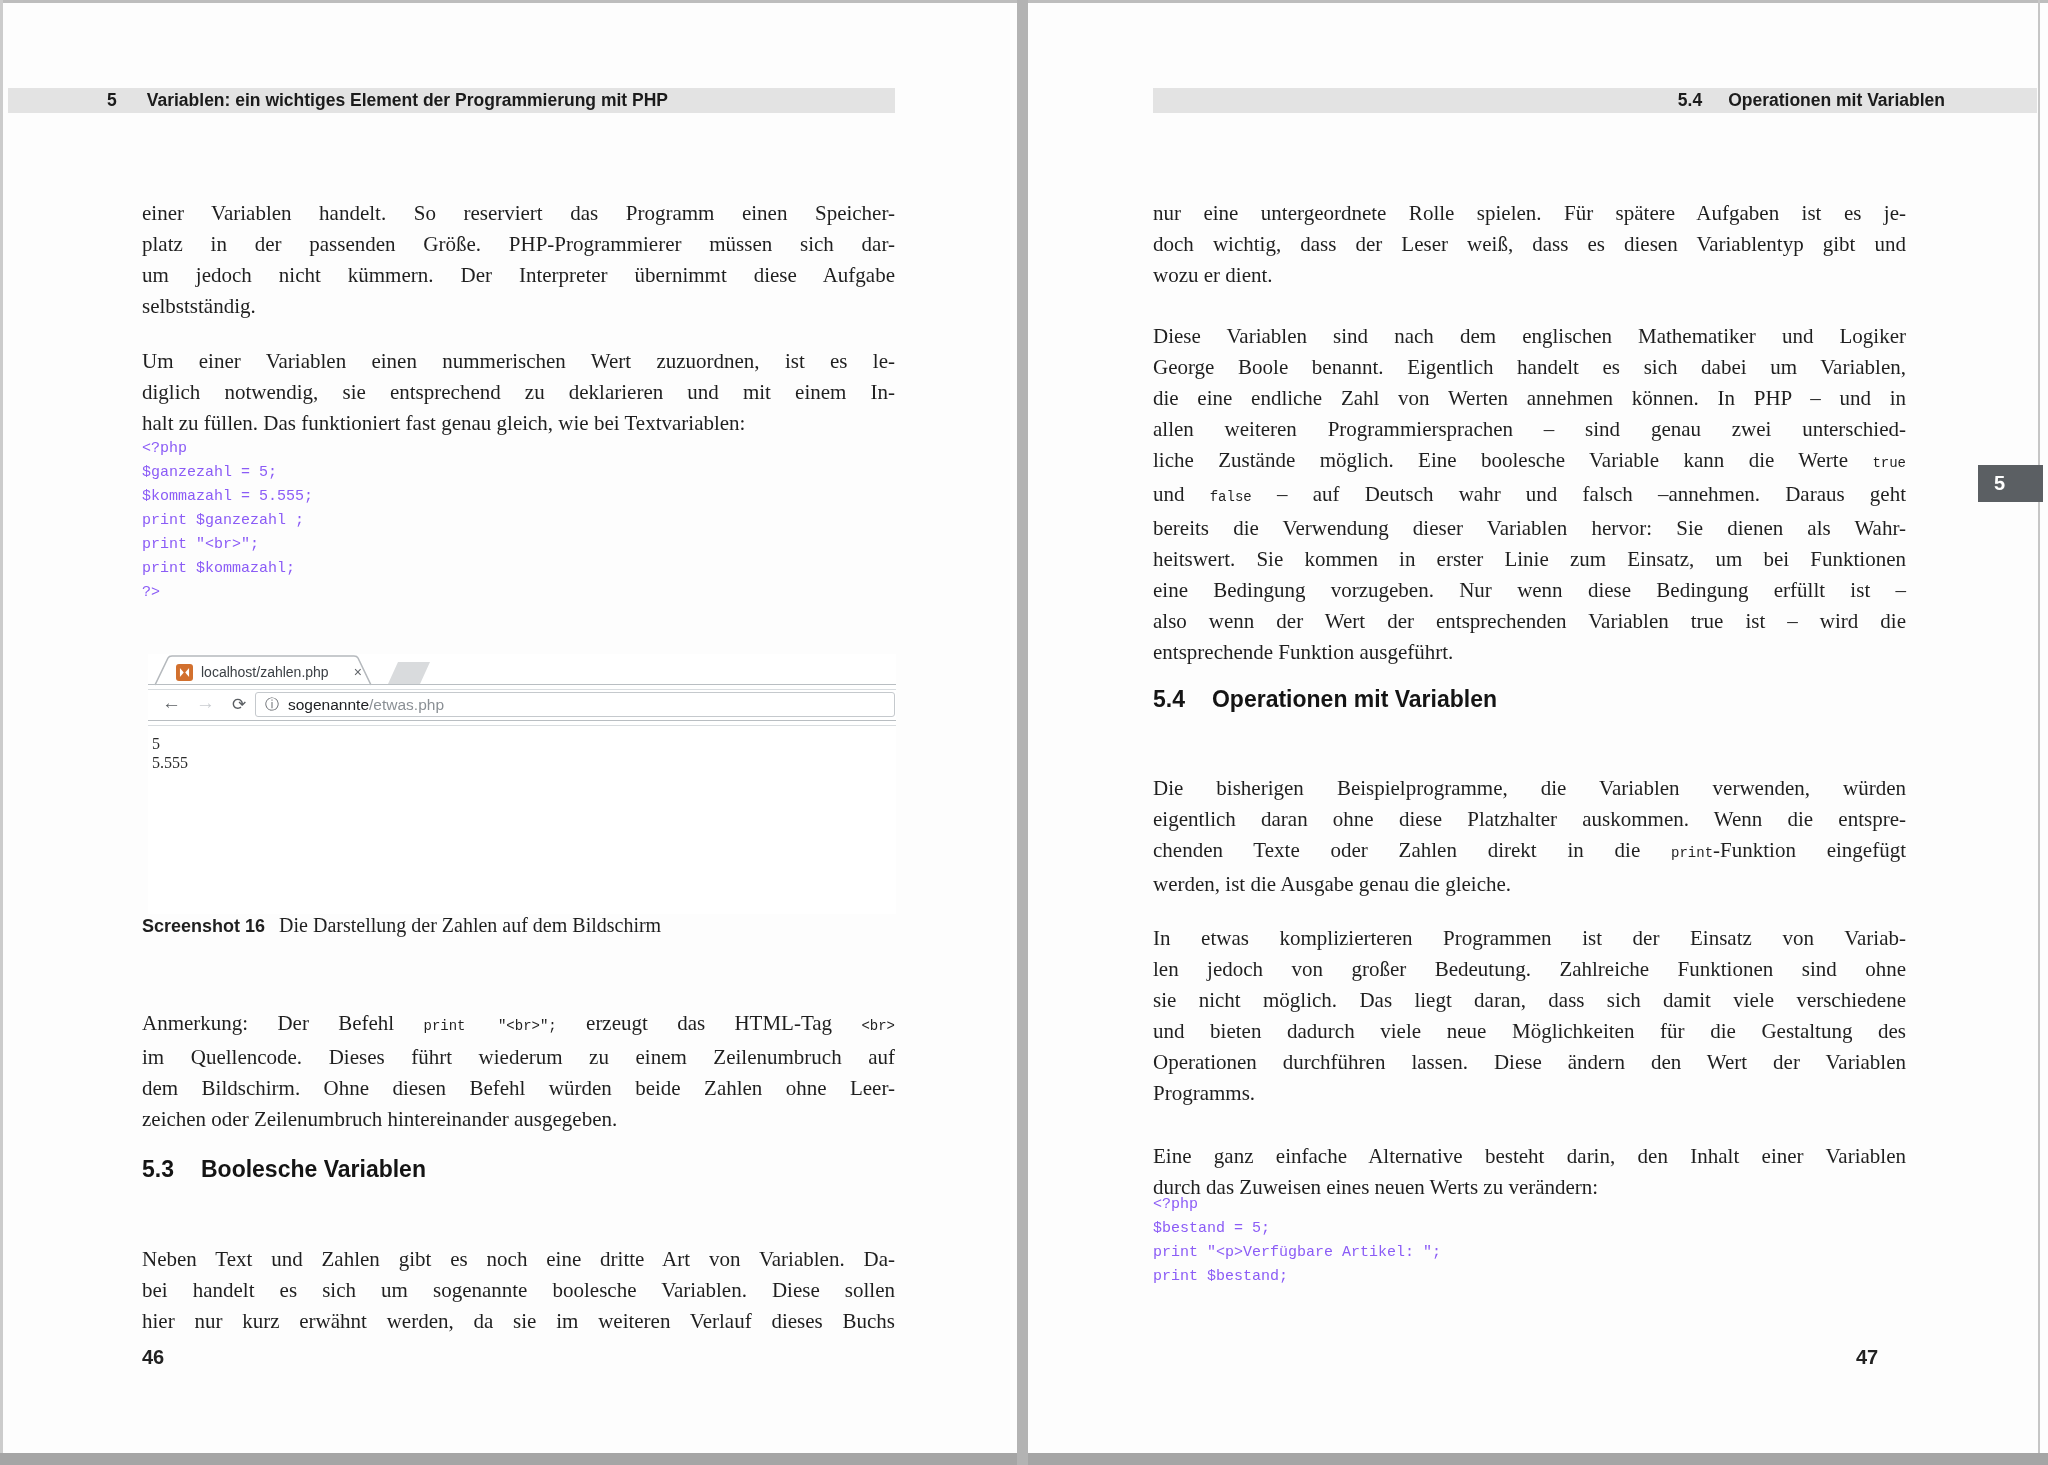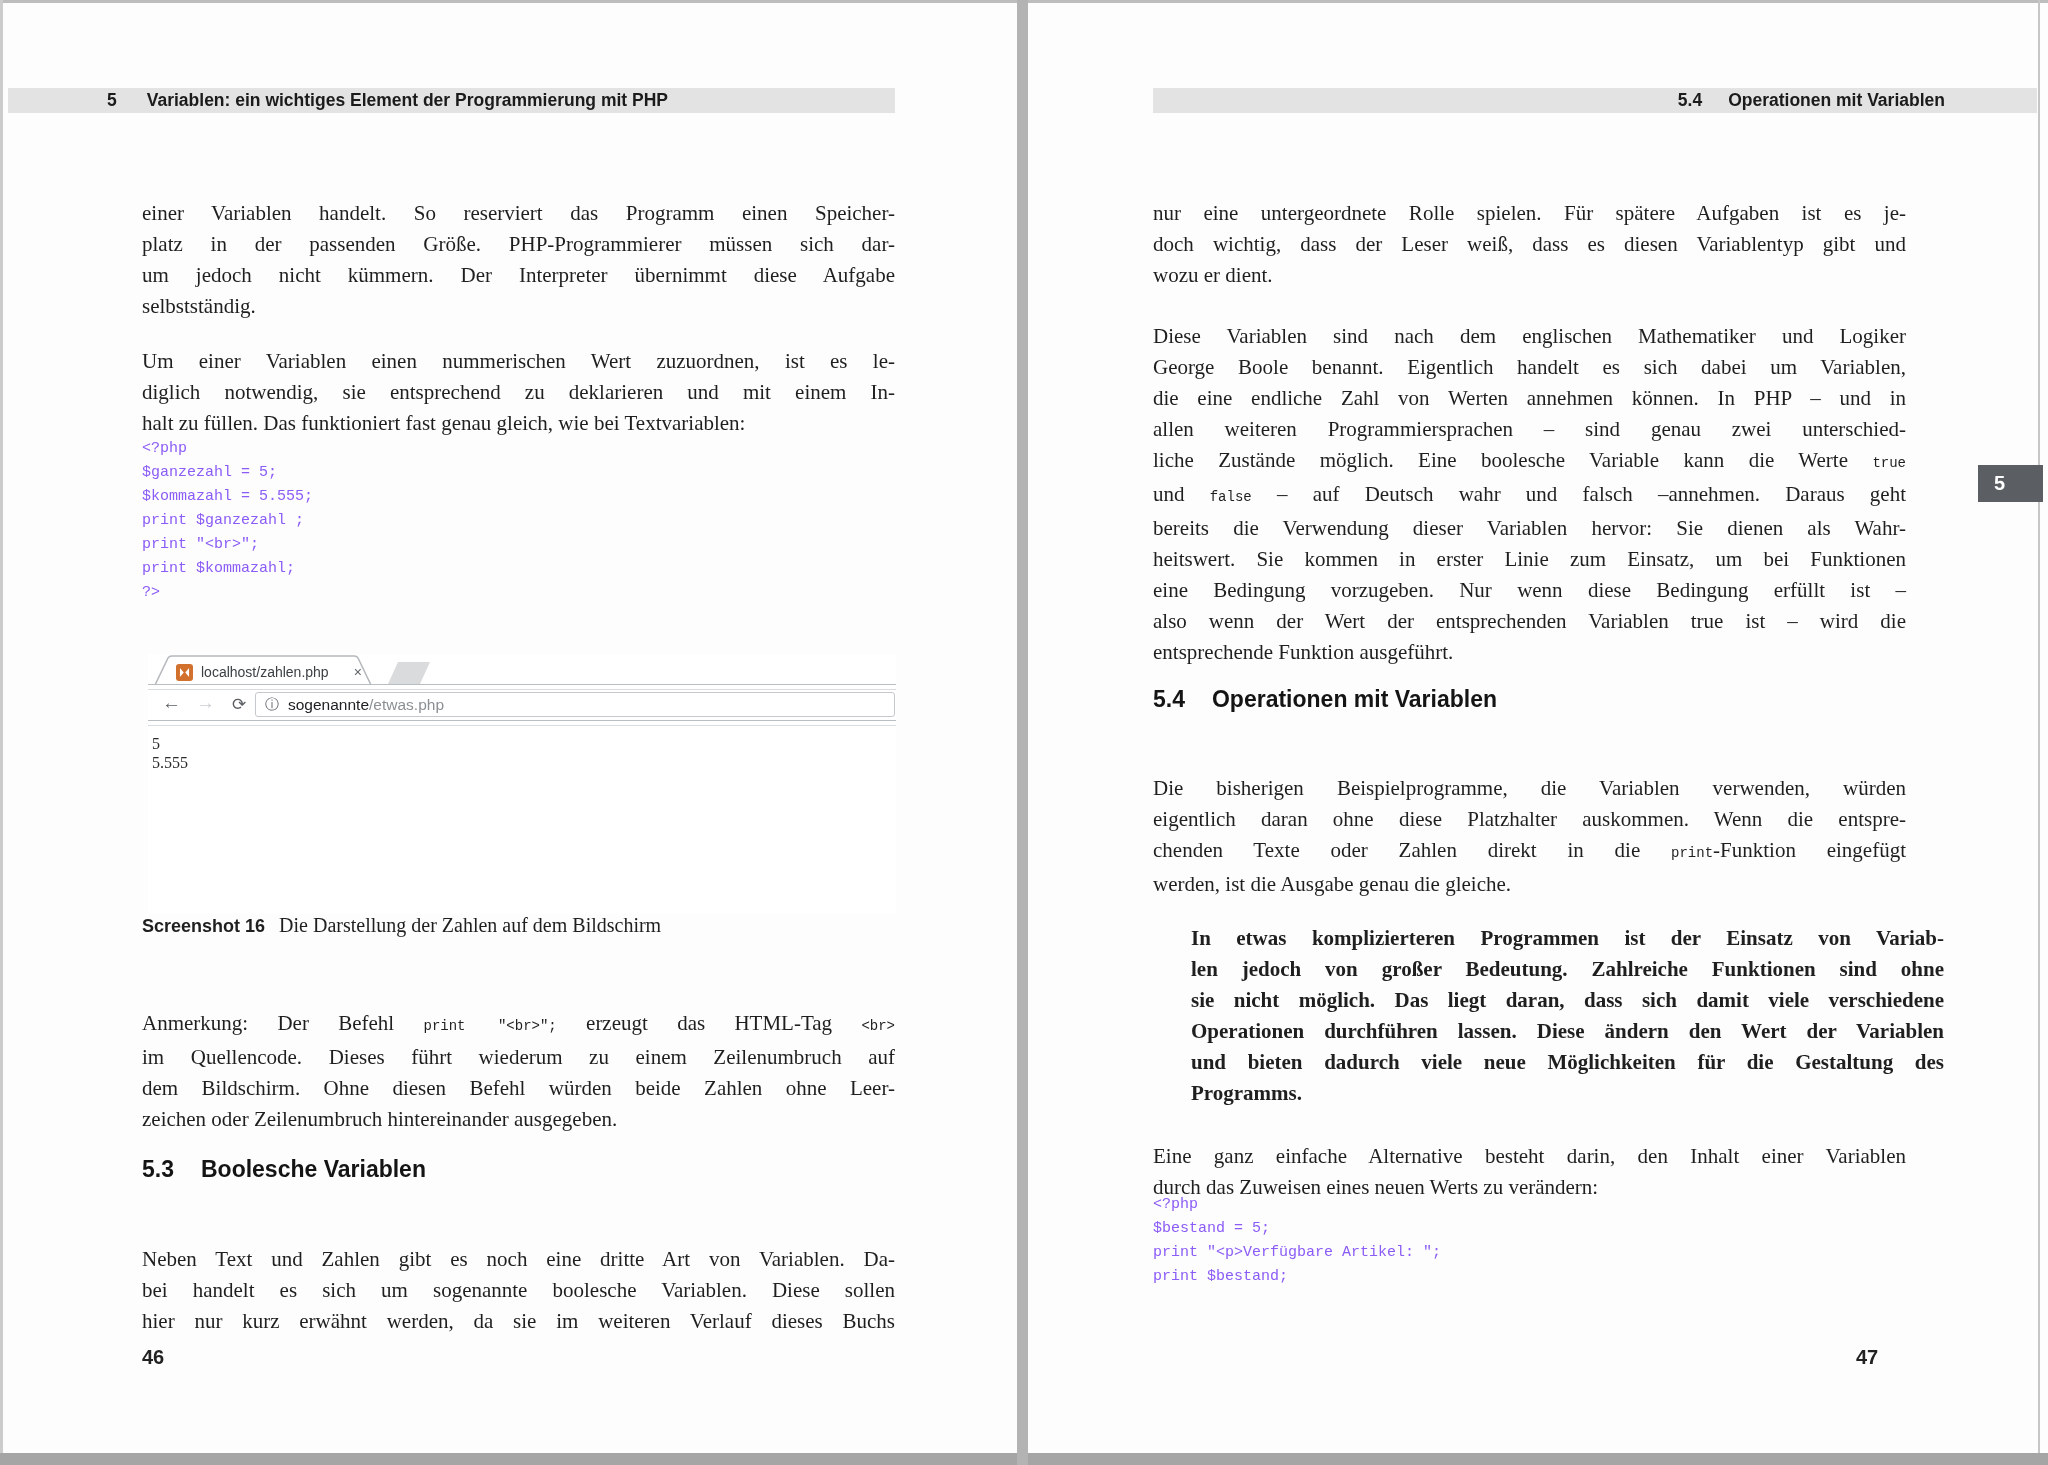--- a/index.html
+++ b/index.html
@@ -198,26 +198,26 @@
       <span>5.4</span>
       <span>Operationen mit Variablen</span>
     </div>
 
     <div class="para" style="left:1153px;top:733px;">
         <div class="bl">Die bisherigen Beispielprogramme, die Variablen verwenden, würden</div>
         <div class="bl">eigentlich daran ohne diese Platzhalter auskommen. Wenn die entspre-</div>
         <div class="bl">chenden Texte oder Zahlen direkt in die <span class="code">print</span>-Funktion eingefügt</div>
         <div class="bl last">werden, ist die Ausgabe genau die gleiche.</div>
       </div>
-    <div class="para" style="left:1191px;top:883px;font-weight:bold;">
+    <div class="para" style="left:1153px;top:883px;">
         <div class="bl">In etwas komplizierteren Programmen ist der Einsatz von Variab-</div>
         <div class="bl">len jedoch von großer Bedeutung. Zahlreiche Funktionen sind ohne</div>
         <div class="bl">sie nicht möglich. Das liegt daran, dass sich damit viele verschiedene</div>
+        <div class="bl">und bieten dadurch viele neue Möglichkeiten für die Gestaltung des</div>
         <div class="bl">Operationen durchführen lassen. Diese ändern den Wert der Variablen</div>
-        <div class="bl">und bieten dadurch viele neue Möglichkeiten für die Gestaltung des</div>
         <div class="bl last">Programms.</div>
       </div>
     <div class="para" style="left:1153px;top:1101px;">
         <div class="bl">Eine ganz einfache Alternative besteht darin, den Inhalt einer Variablen</div>
         <div class="bl last">durch das Zuweisen eines neuen Werts zu verändern:</div>
       </div>
 
     <div class="codeblock" style="left:1153px;top:1193px;">
         <div class="cl">&lt;?php</div>
         <div class="cl">$bestand = 5;</div>

